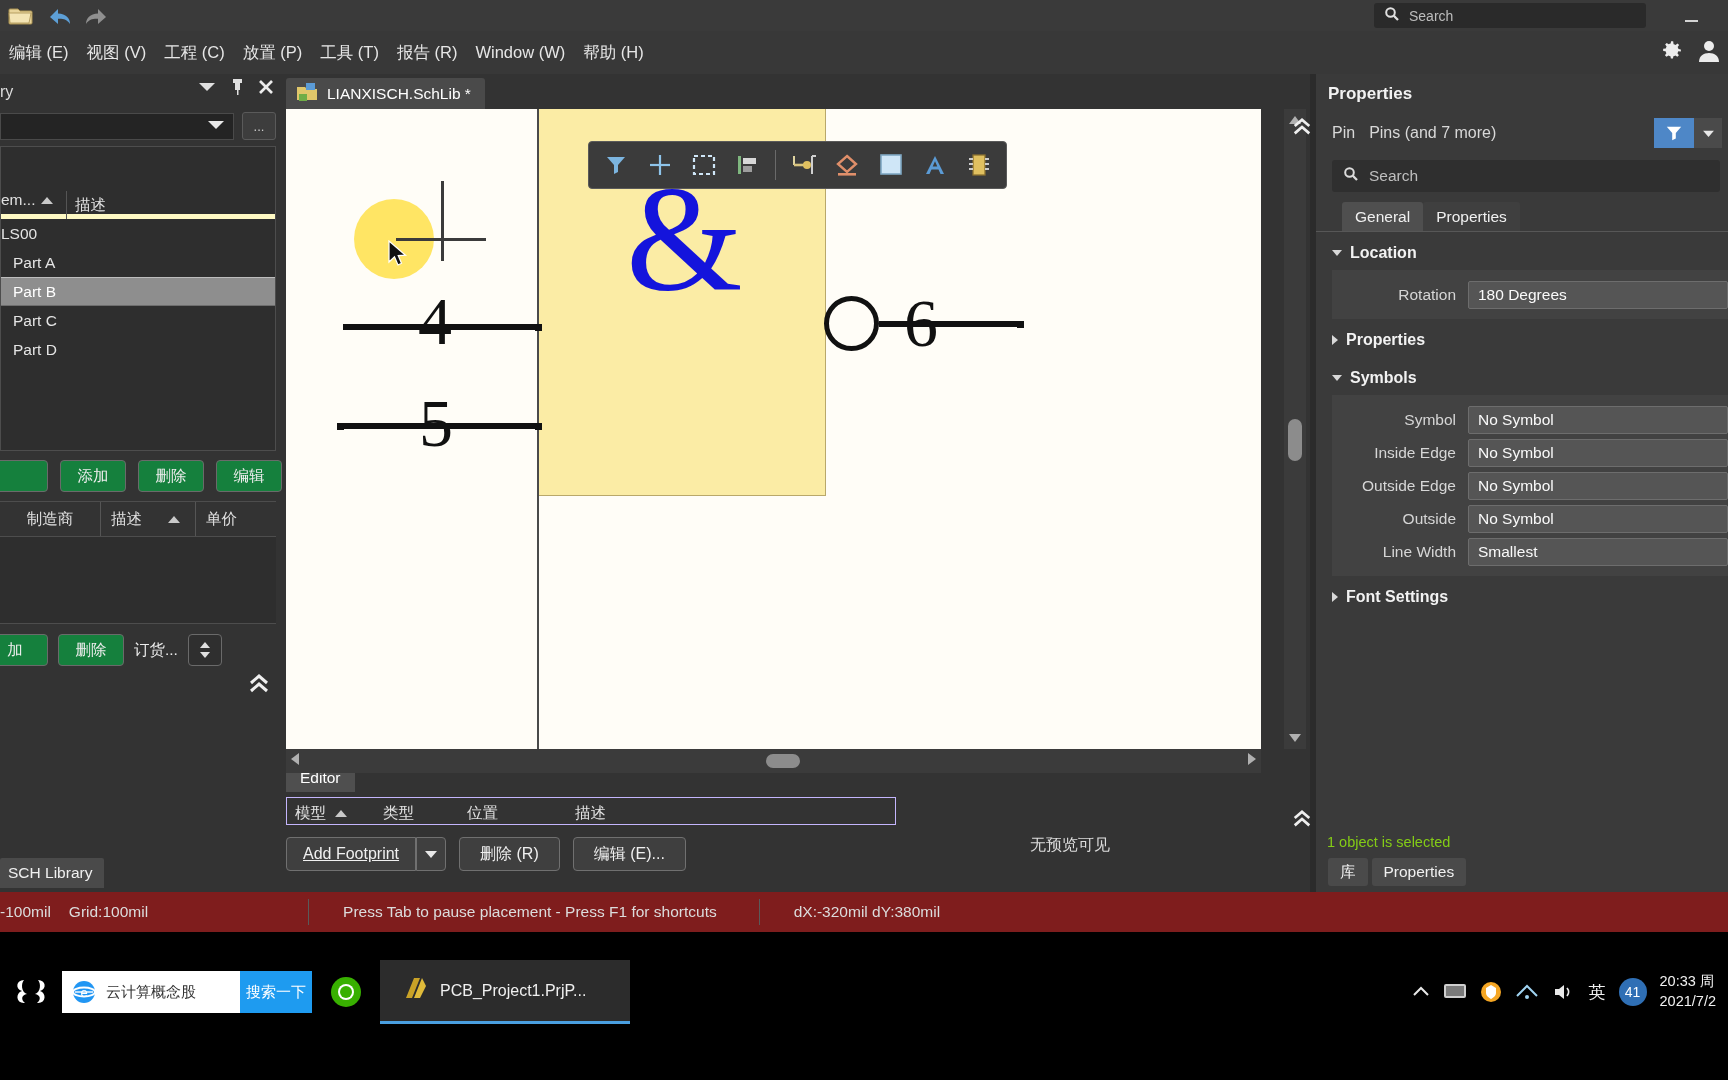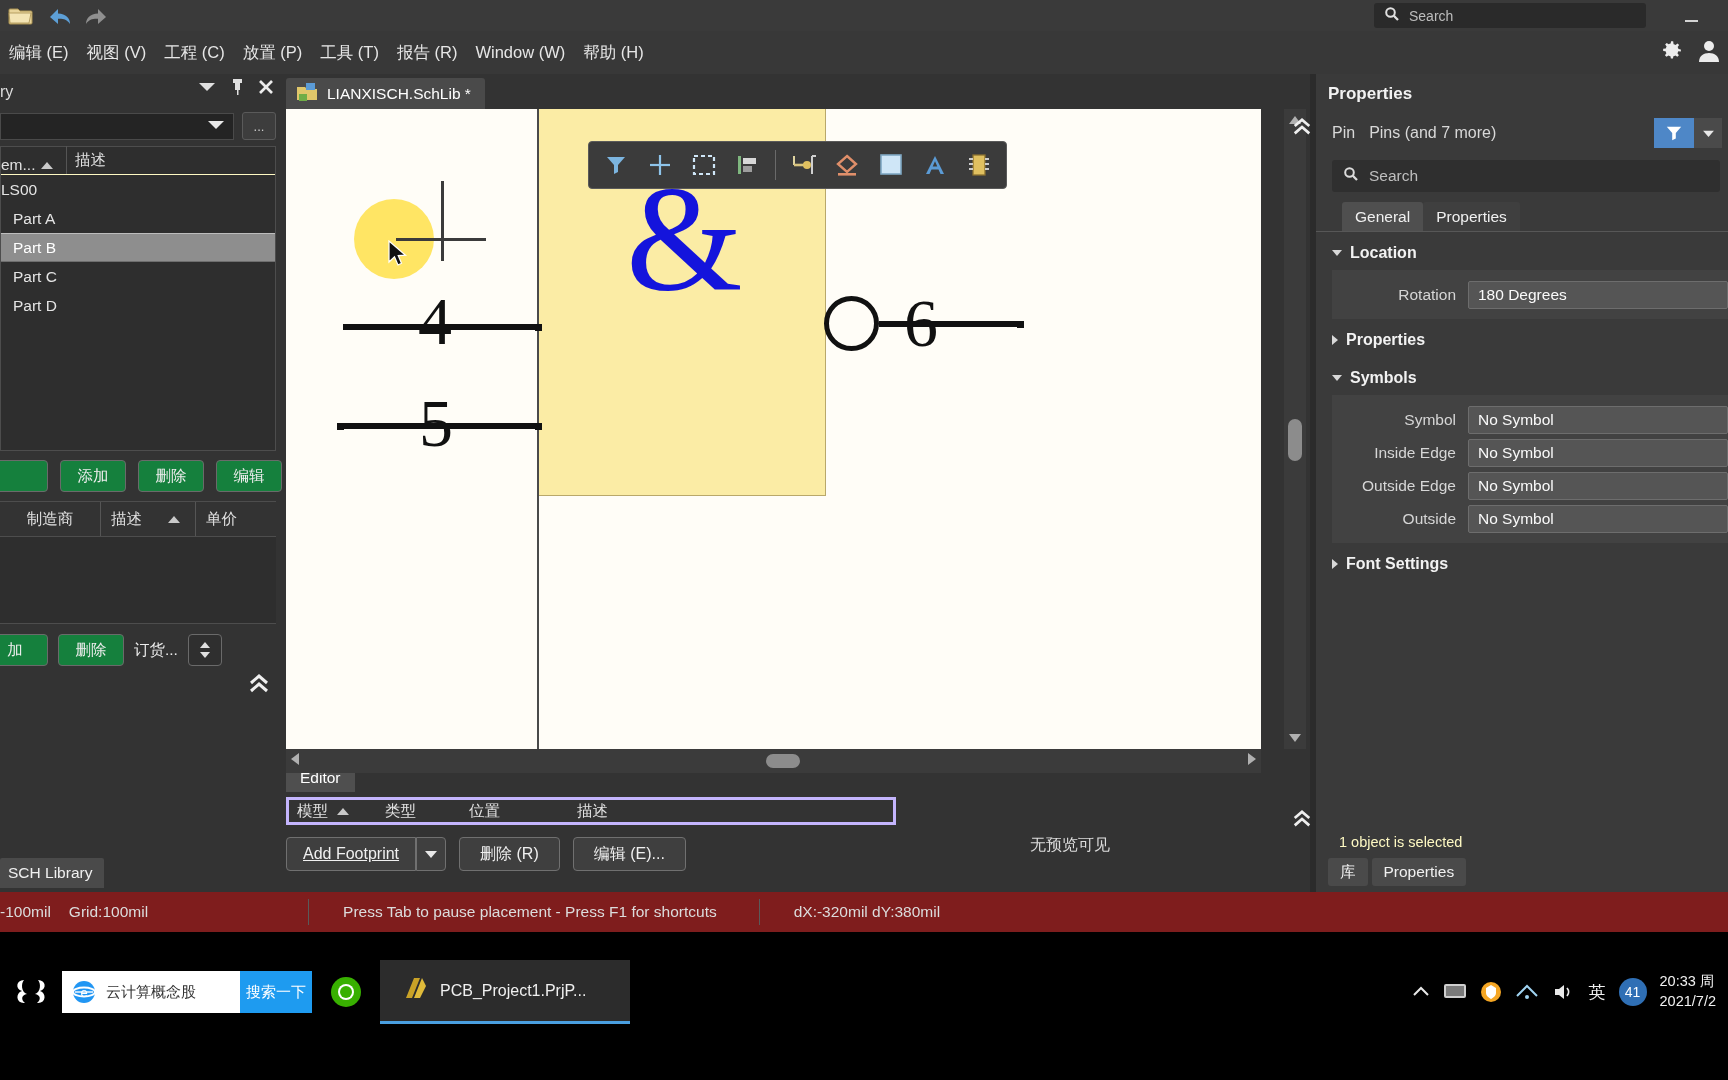--- a/index.html
+++ b/index.html
@@ -59,21 +59,21 @@
     flex: 1; height: 27px; background: #242424; border: 1px solid #4a4a4a;
     display: flex; align-items: center; justify-content: flex-end; padding-right: 8px;
   }
   .lp-ellipsis {
     width: 34px; height: 28px; background: #3d3d3d; border: 1px solid #5a5a5a; border-radius: 3px;
     display: flex; align-items: center; justify-content: center; font-size: 13px; color: #ccc; cursor: pointer;
   }
   .lp-table {
     margin: 0 8px 0 0px; height: 305px; background: #2e2e2e; border: 1px solid #4d4d4d;
   }
-  .lp-thead { display: flex; height: 28px; border-bottom: 1px solid #fef9c3; align-items: flex-end; }
+  .lp-thead { display: flex; height: 28px; border-bottom: 5px solid #fef9c3; align-items: flex-start; margin-top: 44px; }
   .lp-th { font-size: 15.5px; color: #e0e0e0; display: flex; align-items: center; gap: 6px; }
   .lp-th.c1 { width: 65px; padding-left: 0px; }
   .lp-th.c2 { flex: 1; border-left: 1px solid #555; padding-left: 8px; height: 28px; }
   .tri-up { width: 0; height: 0; border-left: 6px solid transparent; border-right: 6px solid transparent; border-bottom: 7px solid #c9c9c9; }
   .lp-row { height: 29px; display: flex; align-items: center; font-size: 15.5px; color: #e4e4e4; padding-left: 0px; }
   .lp-row.indent { padding-left: 12px; }
   .lp-row.sel { background: #8e8e8e; color: #fff; border-top: 1px solid #bdbdbd; border-bottom: 1px solid #6e6e6e; }
   .lp-btnrow { display: flex; gap: 12px; padding: 9px 0 9px 0; align-items: center; }
   .lp-btn {
     height: 32px; min-width: 66px; padding: 0 14px; background: #15803d; border: 1px solid #6a6a6a;
@@ -137,21 +137,21 @@
 
   .vscroll { position: absolute; right: 2px; top: 0; width: 22px; height: 640px; background: #3b3b3b; }
   .vs-arrow { width: 22px; height: 22px; display: flex; align-items: center; justify-content: center; cursor: pointer; }
   .vs-thumb { position: absolute; left: 4px; top: 310px; width: 14px; height: 42px; background: #8c8c8c; border-radius: 7px; cursor: pointer; }
   .hscroll { position: absolute; left: 0; top: 640px; width: 975px; height: 24px; background: #3b3b3b; display: flex; align-items: center; justify-content: space-between; padding: 0 4px; }
   .hs-thumb { position: absolute; left: 480px; top: 5px; width: 34px; height: 14px; background: #8c8c8c; border-radius: 7px; cursor: pointer; }
 
   .bottom-tabbar { height: 30px; display: flex; align-items: flex-end; padding-left: 2px; margin-top: 3px; }
   .btab { height: 28px; padding: 0 14px; background: #4f4f4f; border-radius: 3px 3px 0 0; font-size: 15.5px; color: #fff; display:flex; align-items:center; cursor: pointer; }
   .model-area { position: relative; height: 98px; }
-  .model-thead { margin: 5px 8px 0 2px; height: 28px; border: 3px solid #c4b5fd; display: flex; align-items: flex-end; width: 610px; }
+  .model-thead { margin: 5px 8px 0 2px; height: 28px; border: 1px solid #c4b5fd; display: flex; align-items: flex-end; width: 610px; }
   .mth { font-size: 15.5px; color: #e2e2e2; display: flex; align-items: center; gap: 9px; }
   .mth.a { width: 96px; padding-left: 8px; }
   .mth.b { width: 84px; }
   .mth.c { width: 108px; }
   .mth.d { flex: 1; }
   .nopreview { position: absolute; right: 200px; top: 38px; font-size: 16px; color: #dcdcdc; }
   .fp-btnrow { display: flex; gap: 13px; padding: 12px 0 0 2px; align-items: center; }
   .fp-btn {
     height: 34px; background: #3f3f3f; border: 1px solid #707070; border-radius: 4px;
     font-size: 16px; color: #f0f0f0; display: flex; align-items: center; justify-content: center; cursor: pointer;
@@ -181,21 +181,21 @@
   .rp-section { display: flex; align-items: center; gap: 8px; padding: 12px 0 8px 16px; font-size: 16px; font-weight: bold; color: #f2f2f2; cursor: pointer; }
   .caret-d { width: 0; height: 0; border-left: 5px solid transparent; border-right: 5px solid transparent; border-top: 6px solid #d8d8d8; }
   .caret-r { width: 0; height: 0; border-top: 5px solid transparent; border-bottom: 5px solid transparent; border-left: 6px solid #d8d8d8; }
   .rp-group { background: #424242; margin: 0 0 0 16px; padding: 8px 0; }
   .rp-field { display: flex; align-items: center; height: 33px; }
   .rp-field .lbl { width: 136px; text-align: right; font-size: 15.5px; color: #d6d6d6; padding-right: 12px; }
   .rp-field .val {
     flex: 1; height: 28px; background: #555555; border: 1px solid #6d6d6d; border-radius: 2px;
     display: flex; align-items: center; padding-left: 9px; font-size: 15.5px; color: #fafafa;
   }
-  .rp-status { position: absolute; left: 23px; bottom: 42px; font-size: 14.5px; color: #fef9c3; }
+  .rp-status { position: absolute; left: 11px; bottom: 42px; font-size: 14.5px; color: #84cc16; }
   .rp-bottabs { position: absolute; left: 12px; bottom: 6px; display: flex; gap: 4px; }
   .rp-bottab { height: 28px; padding: 0 12px; background: #4a4a4a; border-radius: 3px; font-size: 15.5px; color: #f0f0f0; display: flex; align-items: center; cursor: pointer; }
 
   
   .chev-col { position: absolute; left: 1288px; top: 74px; width: 28px; height: 818px; }
   .chev-btn { position: absolute; left: 4px; cursor: pointer; }
 
   
   .statusbar {
     position: absolute; left: 0; top: 892px; width: 1728px; height: 40px;
@@ -633,20 +633,24 @@
         <span class="val">No Symbol</span>
       </div>
       <div class="rp-field">
         <span class="lbl">Outside Edge</span>
         <span class="val">No Symbol</span>
       </div>
       <div class="rp-field">
         <span class="lbl">Outside</span>
         <span class="val">No Symbol</span>
       </div>
+      <div class="rp-field">
+        <span class="lbl">Line Width</span>
+        <span class="val">Smallest</span>
+      </div>
     </div>
 
     <div class="rp-section">
       <span class="caret-r"></span>
       <span>Font Settings</span>
     </div>
 
     <div class="rp-status">1 object is selected</div>
     <div class="rp-bottabs">
       <div class="rp-bottab">库</div>

